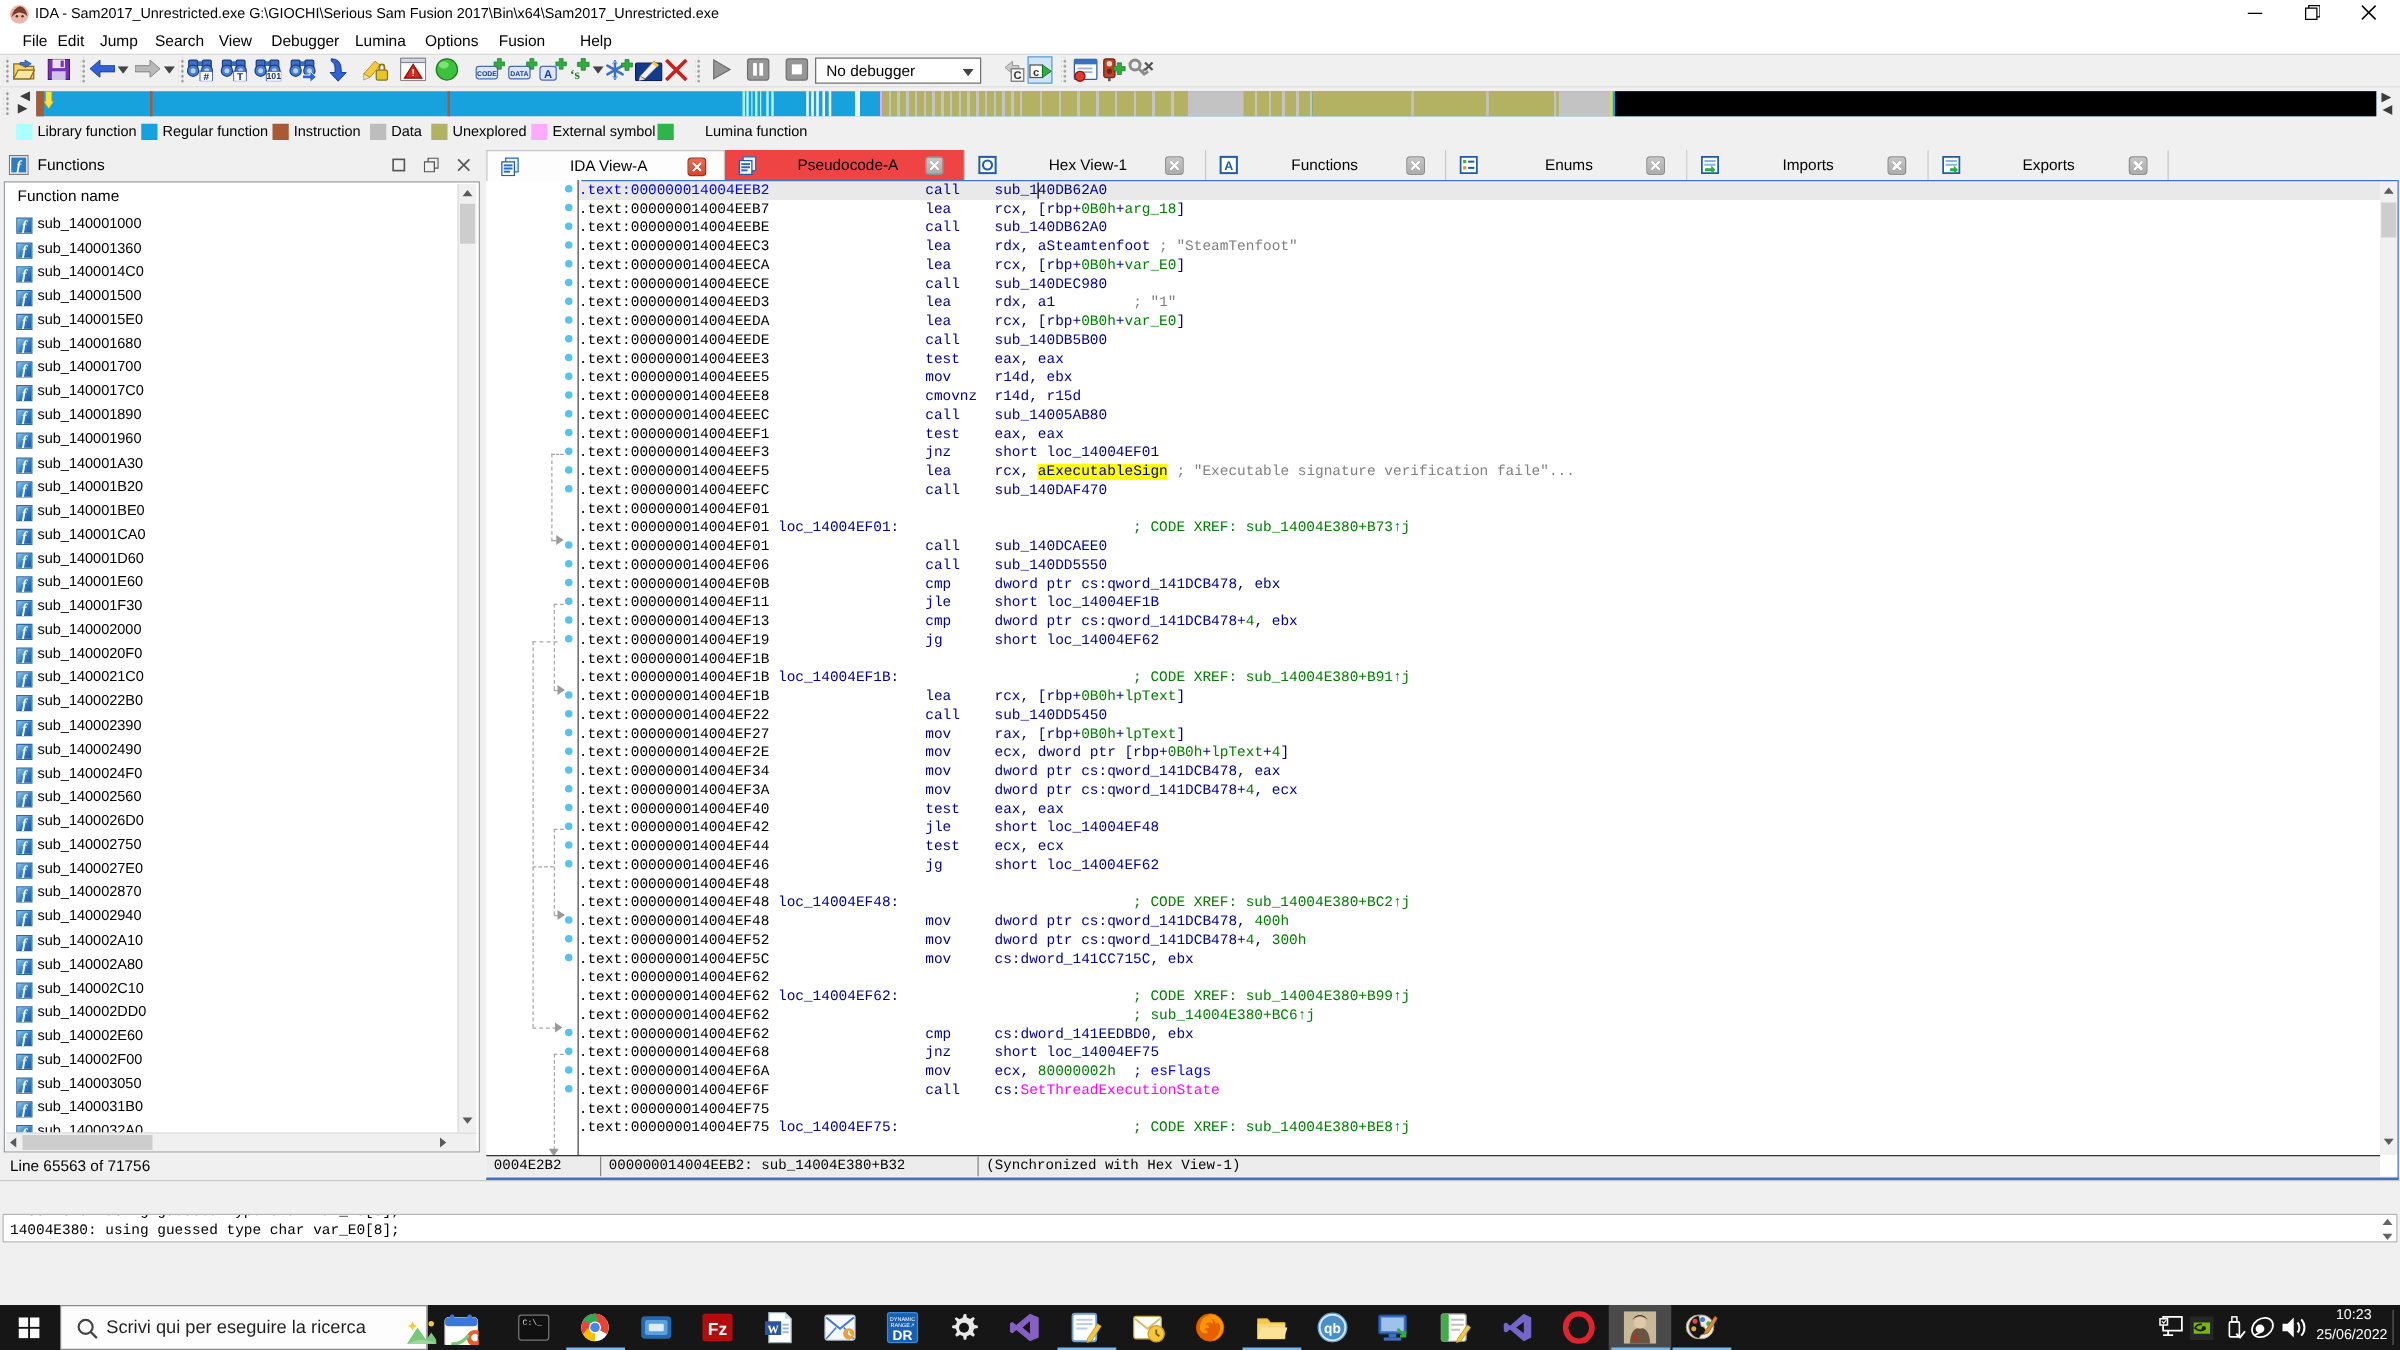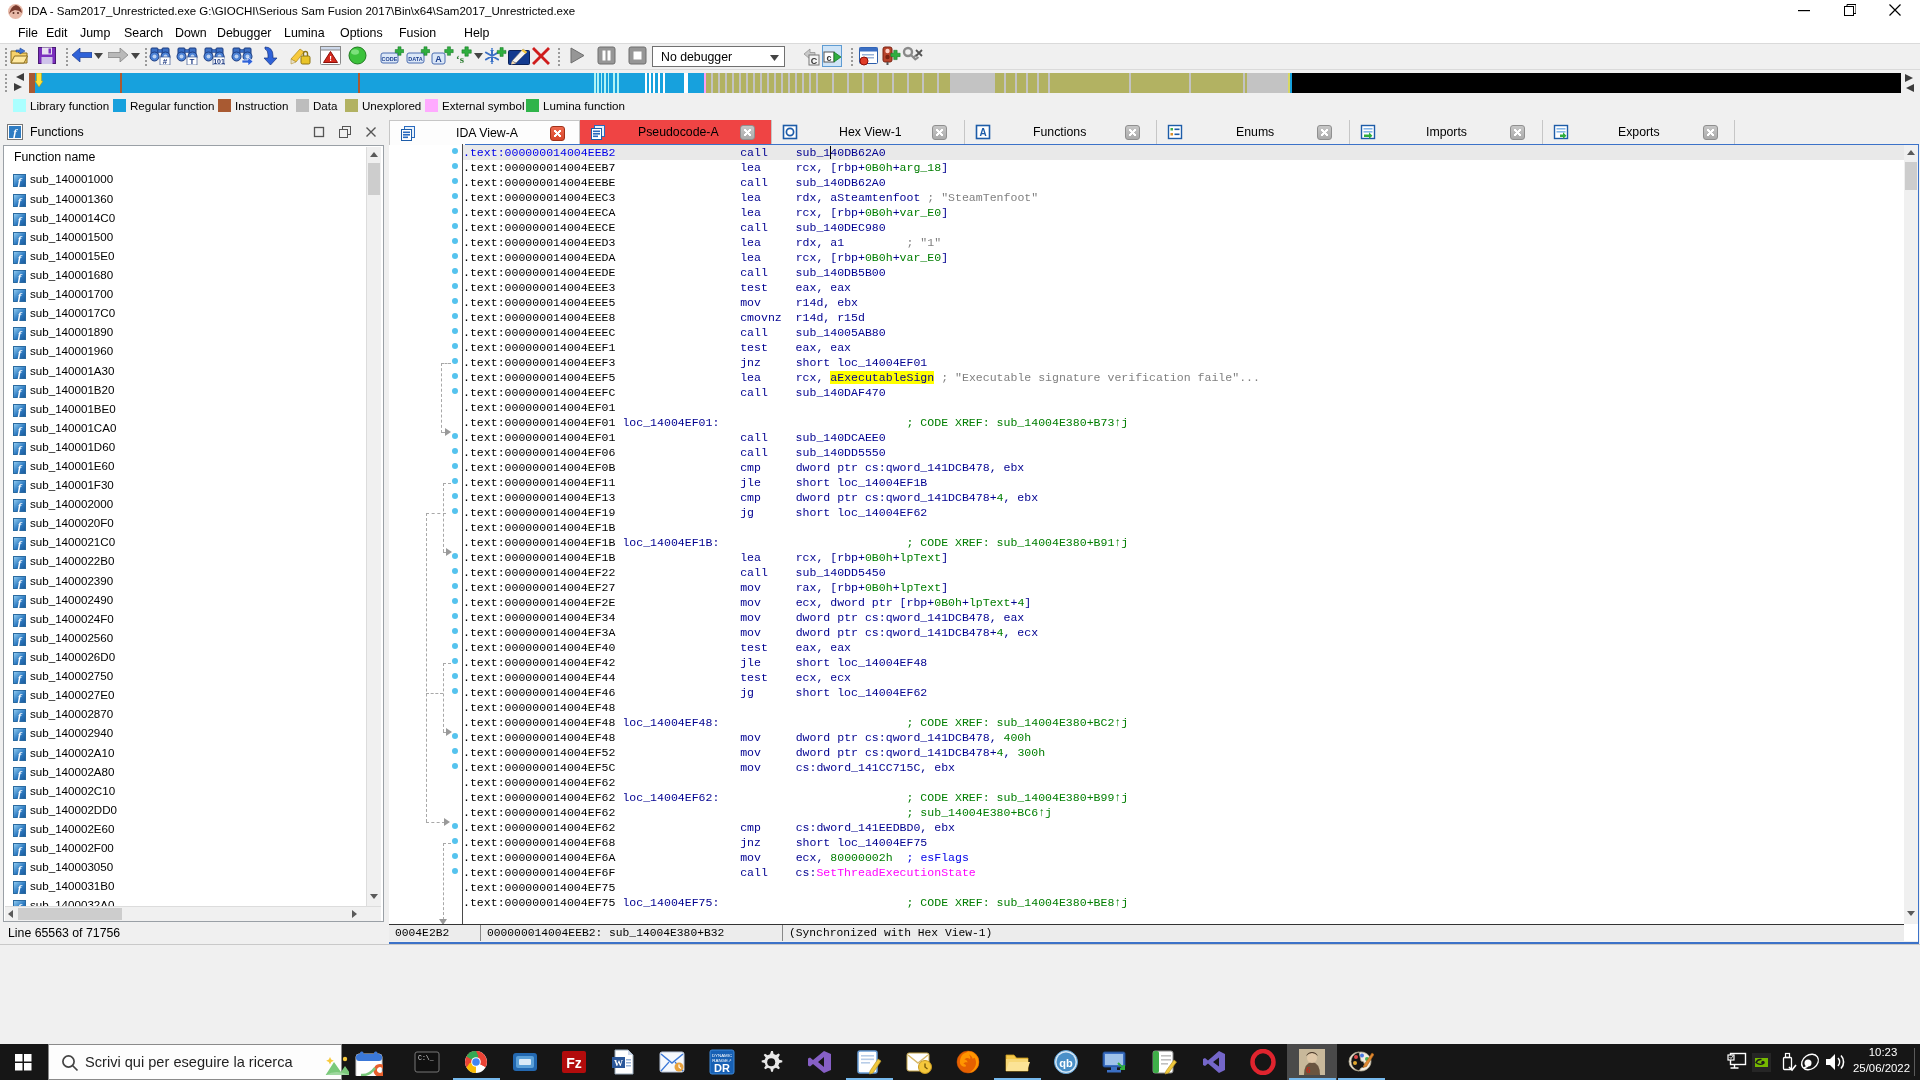--- a/index.html
+++ b/index.html
@@ -89,21 +89,21 @@
  <svg class="a" style="left:1889px;top:4px" width="12" height="12">
       <path d="M0.5 0.5 L11.5 11.5 M11.5 0.5 L0.5 11.5" stroke="#000" stroke-width="1.2"></path>
     </svg>
 </div>
 
 <div class="a" id="menu">
  <span style="left:18px">File</span>
     <span style="left:46px">Edit</span>
     <span style="left:80px">Jump</span>
     <span style="left:124px">Search</span>
-    <span style="left:175px">Down</span>
+    <span style="left:175px">View</span>
     <span style="left:217px">Debugger</span>
     <span style="left:284px">Lumina</span>
     <span style="left:340px">Options</span>
     <span style="left:399px">Fusion</span>
     <span style="left:464px">Help</span>
 </div>
 
 <div class="a" id="toolbar">
  <div class="vdots" style="left:3px;top:2px;height:20px"></div>
  <svg class="a" style="left:10px;top:3px" width="19" height="17">
@@ -189,21 +189,21 @@
     <span style="left:130px">Regular function</span>
  <div class="lsq" style="left:218px;background:#a95a32"></div>
     <span style="left:235px">Instruction</span>
  <div class="lsq" style="left:296px;background:#bdbdbd"></div>
     <span style="left:313px">Data</span>
  <div class="lsq" style="left:345px;background:#b2b262"></div>
     <span style="left:362px">Unexplored</span>
  <div class="lsq" style="left:425px;background:#ffaaff"></div>
     <span style="left:442px">External symbol</span>
  <div class="lsq" style="left:526px;background:#2fb44a"></div>
-    <span style="left:543px">Lumina function</span>
+    <span style="left:564px">Lumina function</span>
 </div>
 <div class="a" id="tb2" style="left:0;top:0">
 <svg class="a" style="left:149px;top:46px" width="22" height="19">
 <rect x="2" y="2" width="7" height="7" rx="1" fill="#3b6fc4" stroke="#1c3c80"></rect>
 <rect x="13" y="2" width="7" height="7" rx="1" fill="#3b6fc4" stroke="#1c3c80"></rect>
 <rect x="9" y="3.5" width="4" height="3" fill="#3b6fc4" stroke="#1c3c80" stroke-width="0.5"></rect>
 <circle cx="5.5" cy="10.5" r="4.5" fill="#4a80d4" stroke="#1c3c80"></circle>
 <circle cx="16.5" cy="10.5" r="4.5" fill="#4a80d4" stroke="#1c3c80"></circle>
 <circle cx="5.5" cy="10.5" r="2" fill="#bcd2f2"></circle>
 <circle cx="16.5" cy="10.5" r="2" fill="#bcd2f2"></circle>
@@ -577,20 +577,28 @@
 <div class="sbtrack" style="left:1515px;top:0;width:14px;height:779px"></div>
     <div class="arr" style="left:1518px;top:5px;border-bottom:5px solid #5a5a5a;border-top:none"></div>
     <div class="sbthumb" style="left:1516px;top:17px;width:12px;height:28px"></div>
     <div class="arr" style="left:1518px;top:766px;border-top:5px solid #5a5a5a;border-bottom:none"></div>
 </div>
 <div class="a" style="left:465px;top:143.5px;width:1453px;height:1.6px;background:#3c72c8"></div>
 <div class="a" style="left:389px;top:941.5px;width:1530px;height:2px;background:#3c72c8"></div>
 <div class="a" style="left:1917.5px;top:144px;width:1.5px;height:799px;background:#3c72c8"></div>
 <div class="a" style="left:0;top:944px;width:1920px;height:3px;background:#f0f0f0;border-top:1px solid #c9c9c9"></div>
 <div class="a" id="outdock">
+<div id="outtxt">
+      <div style="position:absolute;left:5px;top:-10px">14004E379: using guessed type char var_E0[8];</div>
+      <div style="position:absolute;left:5px;top:5px">14004E380: using guessed type char var_E0[8];</div>
+      <svg style="position:absolute;left:1901px;top:1px" width="12" height="21">
+        <path d="M6 2 L10 7 H2Z" fill="#666"></path>
+        <path d="M6 19 L2 14 H10Z" fill="#666"></path>
+      </svg>
+    </div>
 </div>
 <div class="a" id="taskbar">
 <svg class="tb" style="left:0" width="48" height="36">
       <g fill="#fff">
         <rect x="15" y="10" width="7.5" height="7.5"></rect>
         <rect x="24" y="10" width="7.5" height="7.5"></rect>
         <rect x="15" y="19" width="7.5" height="7.5"></rect>
         <rect x="24" y="19" width="7.5" height="7.5"></rect>
       </g>
     </svg>

